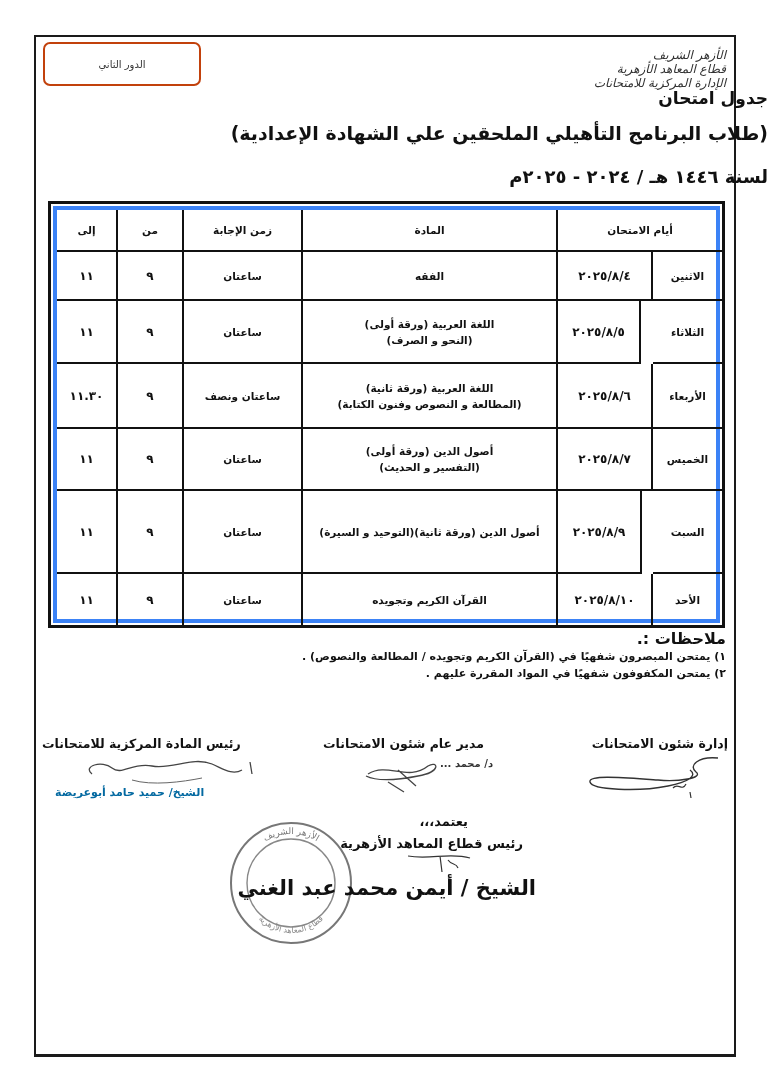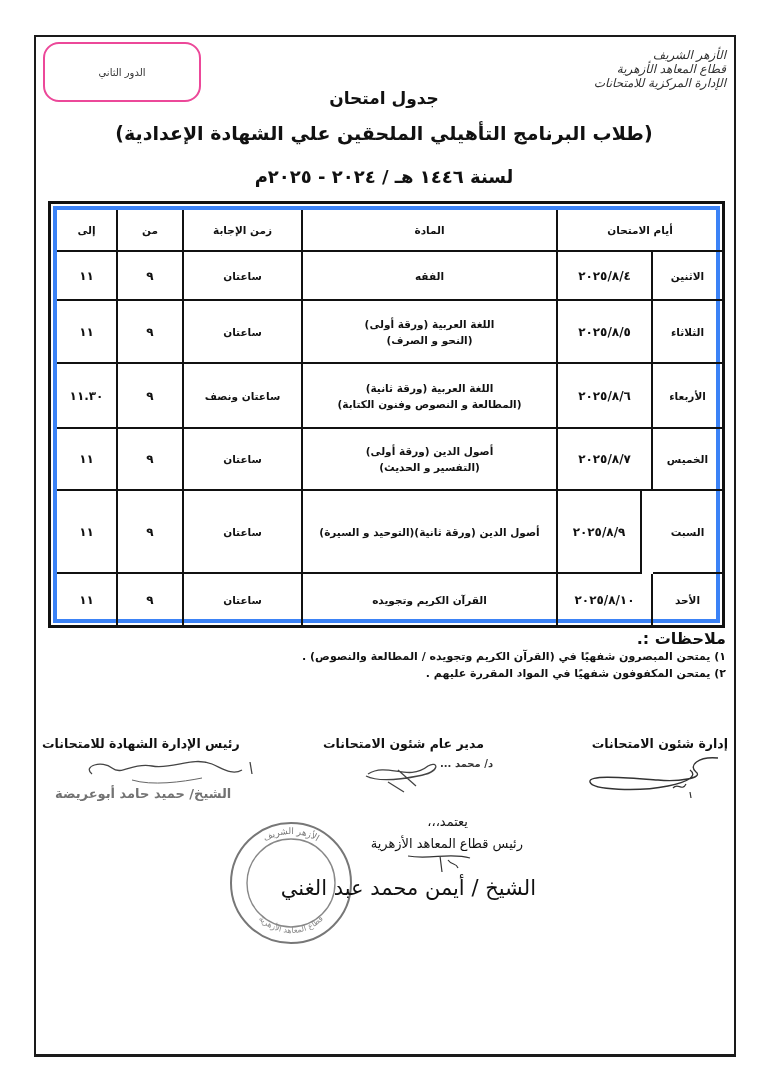--- a/index.html
+++ b/index.html
@@ -6,35 +6,35 @@
     html, body { width: 768px; height: 1088px; background: #ffffff; overflow: hidden; }
     body { position: relative; font-family: "DejaVu Sans", sans-serif; color: #111; }
 
     .page-frame {
       position: absolute; left: 34px; top: 35px; width: 702px; height: 1022px;
       border: 2px solid #1a1a1a; border-bottom-width: 3px;
     }
     .abs { position: absolute; }
 
     .round-badge {
-      position: absolute; left: 43px; top: 42px; width: 158px; height: 60px;
-      border: 2px solid #ec4899; border-radius: 16px;
+      position: absolute; left: 43px; top: 42px; width: 158px; height: 44px;
+      border: 2px solid #c2410c; border-radius: 7px;
       display: flex; align-items: center; justify-content: center;
       font-size: 10px; color: #333;
     }
 
     .org-header {
       position: absolute; right: 42px; top: 48px; width: 190px;
       text-align: right; direction: rtl;
       font-family: "DejaVu Serif", serif; font-size: 12px; line-height: 14px; color: #333;
       font-style: italic; letter-spacing: -0.5px;
     }
 
     .title {
-      position: absolute; left: 0; width: 768px; text-align: center; direction: rtl;
+      position: absolute; left: 0; width: 768px; direction: rtl;
       font-weight: bold; color: #111;
     }
     .title-1 { top: 88px; font-size: 17px; }
     .title-2 { top: 122px; font-size: 19px; }
     .title-3 { top: 166px; font-size: 18px; }
 
     
     .schedule {
       position: absolute; left: 48px; top: 201px; width: 677px; height: 427px;
       border: 3px solid #111; padding: 2px;
@@ -58,27 +58,27 @@
       position: absolute; right: 42px; top: 630px; width: 520px; direction: rtl; text-align: right;
       font-weight: bold; font-size: 11px; line-height: 17px; color: #111;
     }
     .notes .heading { font-size: 16px; margin-bottom: 1px; }
 
     .sig-title {
       position: absolute; direction: rtl; text-align: center; font-weight: bold; font-size: 12.5px; color: #111;
       white-space: nowrap;
     }
     .sig-name {
-      position: absolute; direction: rtl; text-align: center; font-weight: bold; font-size: 13px; color: #737373;
+      position: absolute; direction: rtl; text-align: center; font-weight: bold; font-size: 11px; color: #0369a1;
       white-space: nowrap;
     }
     .scribble { position: absolute; }
 
     .approval {
-      position: absolute; direction: rtl; text-align: right; font-weight: normal; color: #111; white-space: nowrap;
+      position: absolute; direction: rtl; text-align: right; font-weight: bold; color: #111; white-space: nowrap;
     }
 
     .stamp { position: absolute; left: 228px; top: 816px; width: 126px; height: 134px; }
   </style>
 </head>
 <body>
 
 <div class="page-frame"></div>
 
 <div class="round-badge">
@@ -113,21 +113,21 @@
     <div class="cell num" style="left:501px;top:42px;width:95px;height:49px;">٢٠٢٥/٨/٤</div>
     <div class="cell last-col" style="left:596px;top:42px;width:69px;height:49px;">الاثنين</div>
 
     <div class="cell num" style="left:0;top:91px;width:61px;height:63px;">١١</div>
     <div class="cell num" style="left:61px;top:91px;width:66px;height:63px;">٩</div>
     <div class="cell" style="left:127px;top:91px;width:119px;height:63px;">ساعتان</div>
     <div class="cell" style="left:246px;top:91px;width:255px;height:63px;flex-direction:column;">
       <span class="sub">اللغة العربية (ورقة أولى)</span>
       <span class="sub">(النحو و الصرف)</span>
     </div>
-    <div class="cell num" style="left:501px;top:91px;width:95px;height:63px;">٢٠٢٥/٨/٥</div>
+    <div class="cell num" style="left:501px;top:91px;width:83px;height:63px;">٢٠٢٥/٨/٥</div>
     <div class="cell last-col" style="left:596px;top:91px;width:69px;height:63px;">الثلاثاء</div>
 
     <div class="cell num" style="left:0;top:154px;width:61px;height:65px;">١١.٣٠</div>
     <div class="cell num" style="left:61px;top:154px;width:66px;height:65px;">٩</div>
     <div class="cell" style="left:246px;top:154px;width:255px;height:65px;flex-direction:column;">
       <span class="sub">اللغة العربية (ورقة ثانية)</span>
       <span class="sub">(المطالعة و النصوص وفنون الكتابة)</span>
     </div>
     <div class="cell" style="left:127px;top:154px;width:119px;height:65px;">ساعتان ونصف</div>
     <div class="cell num" style="left:501px;top:154px;width:95px;height:65px;">٢٠٢٥/٨/٦</div>
@@ -175,21 +175,21 @@
   <path d="M140 6 C120 4 110 14 118 20 C126 26 100 30 80 28 C50 26 10 22 12 30 C14 38 60 40 90 34 C110 30 120 24 112 18" fill="none" stroke="#333" stroke-width="1.4"></path>
   <path d="M95 36 C100 30 104 40 108 32 M112 40 L113 46" fill="none" stroke="#333" stroke-width="1.2"></path>
 </svg>
 
 <div class="sig-title" style="left:323px;top:736px;">مدير عام شئون الامتحانات</div>
 <div class="abs" style="left:440px;top:758px;font-size:10px;font-weight:bold;direction:rtl;color:#333;">د/ محمد ...</div>
 <svg class="scribble" style="left:358px;top:752px;" width="90" height="45" viewBox="0 0 90 45">
   <path d="M10 22 C30 10 50 30 70 14 C80 8 84 20 60 24 C40 28 20 30 8 24 M30 30 L46 40 M40 18 L58 34" fill="none" stroke="#444" stroke-width="1.3"></path>
 </svg>
 
-<div class="sig-title" style="left:42px;top:736px;">رئيس الإدارة الشهادة للامتحانات</div>
+<div class="sig-title" style="left:42px;top:736px;">رئيس المادة المركزية للامتحانات</div>
 <svg class="scribble" style="left:72px;top:752px;" width="200" height="36" viewBox="0 0 200 36">
   <path d="M20 22 C10 14 30 8 40 16 C50 24 60 10 80 14 C100 18 120 4 140 12 C150 16 160 24 170 18 M178 10 L180 22" fill="none" stroke="#444" stroke-width="1.3"></path>
   <path d="M60 28 C80 34 110 30 130 26" fill="none" stroke="#666" stroke-width="1"></path>
 </svg>
 <div class="sig-name" style="left:55px;top:786px;">الشيخ/ حميد حامد أبوعريضة</div>
 
 <svg class="stamp" viewBox="0 0 126 134">
   <circle cx="63" cy="67" r="60" fill="none" stroke="#777" stroke-width="2"></circle>
   <circle cx="63" cy="67" r="44" fill="none" stroke="#888" stroke-width="1.4"></circle>
   <defs>

